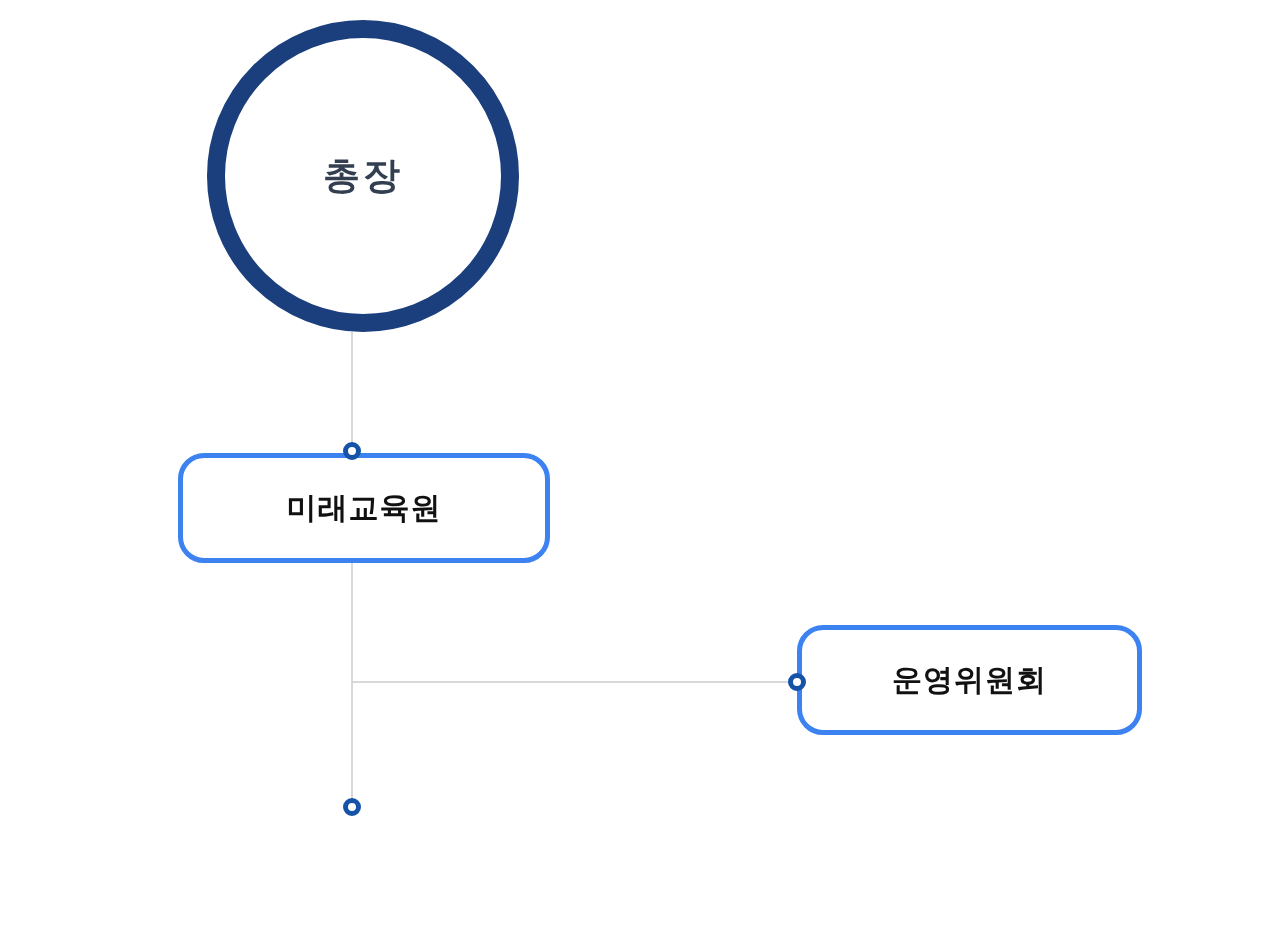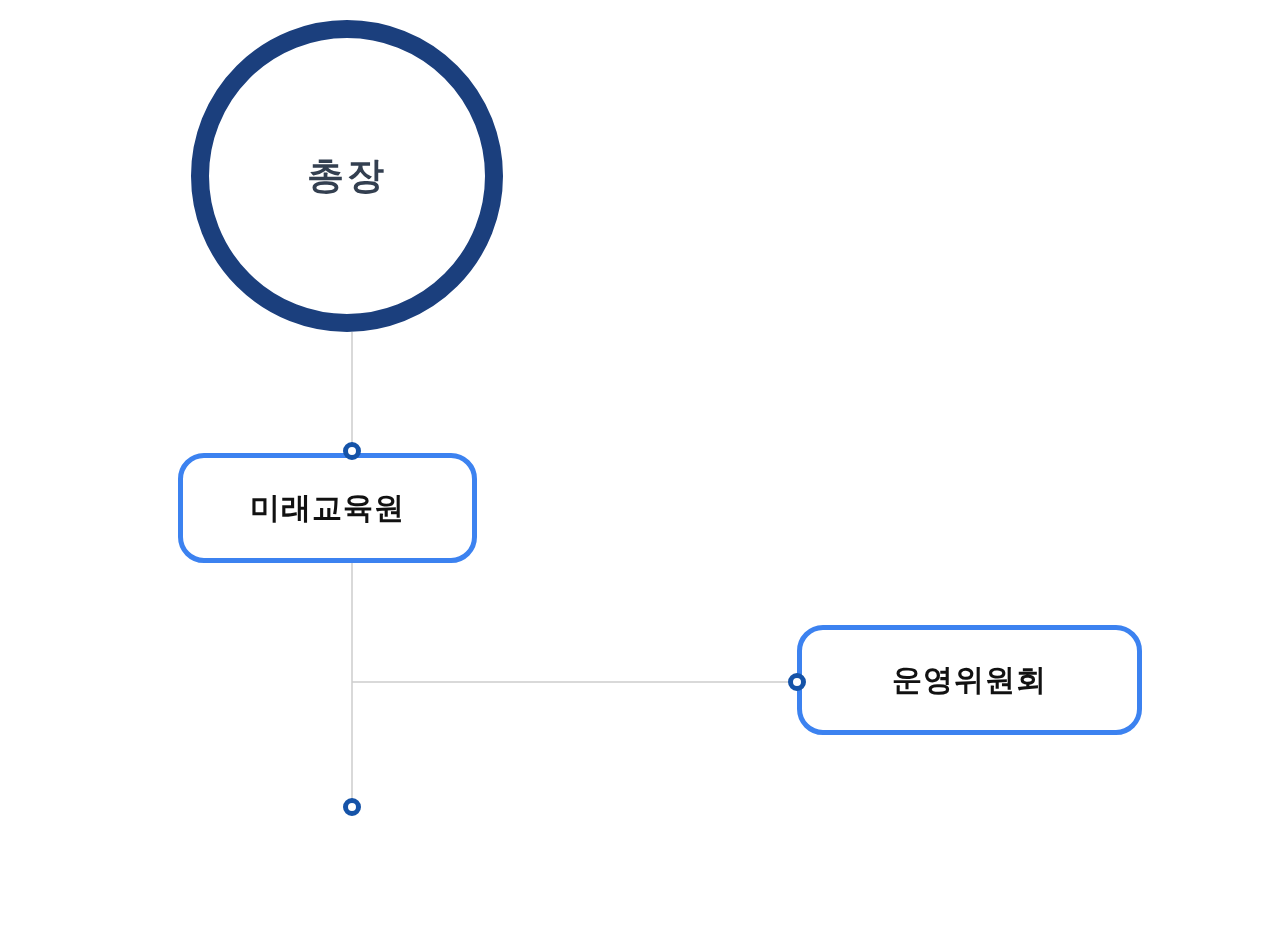--- a/index.html
+++ b/index.html
@@ -24,33 +24,33 @@
   .node {
     position: absolute;
     background: #ffffff;
     box-sizing: border-box;
     display: flex;
     align-items: center;
     justify-content: center;
     z-index: 2;
   }
   .node-circle {
-    left: 191px; top: 20px;
+    left: 207px; top: 20px;
     width: 312px; height: 312px;
     border: 18px solid var(--circle-border, #1b3f7d);
     border-radius: 50%;
   }
   .node-circle .label {
     font-size: 37px;
     font-weight: bold;
     color: var(--circle-label, #333f50);
     letter-spacing: 3px;
   }
   .node-box {
-    width: 299px; height: 110px;
+    width: 372px; height: 110px;
     border: 5px solid var(--box-border, #3c82f0);
     border-radius: 26px;
   }
   .node-box .label {
     font-size: 30px;
     font-weight: bold;
     color: var(--box-label, #111111);
     letter-spacing: 1px;
   }
   #node-future-education   { left: 178px; top: 453px; }

